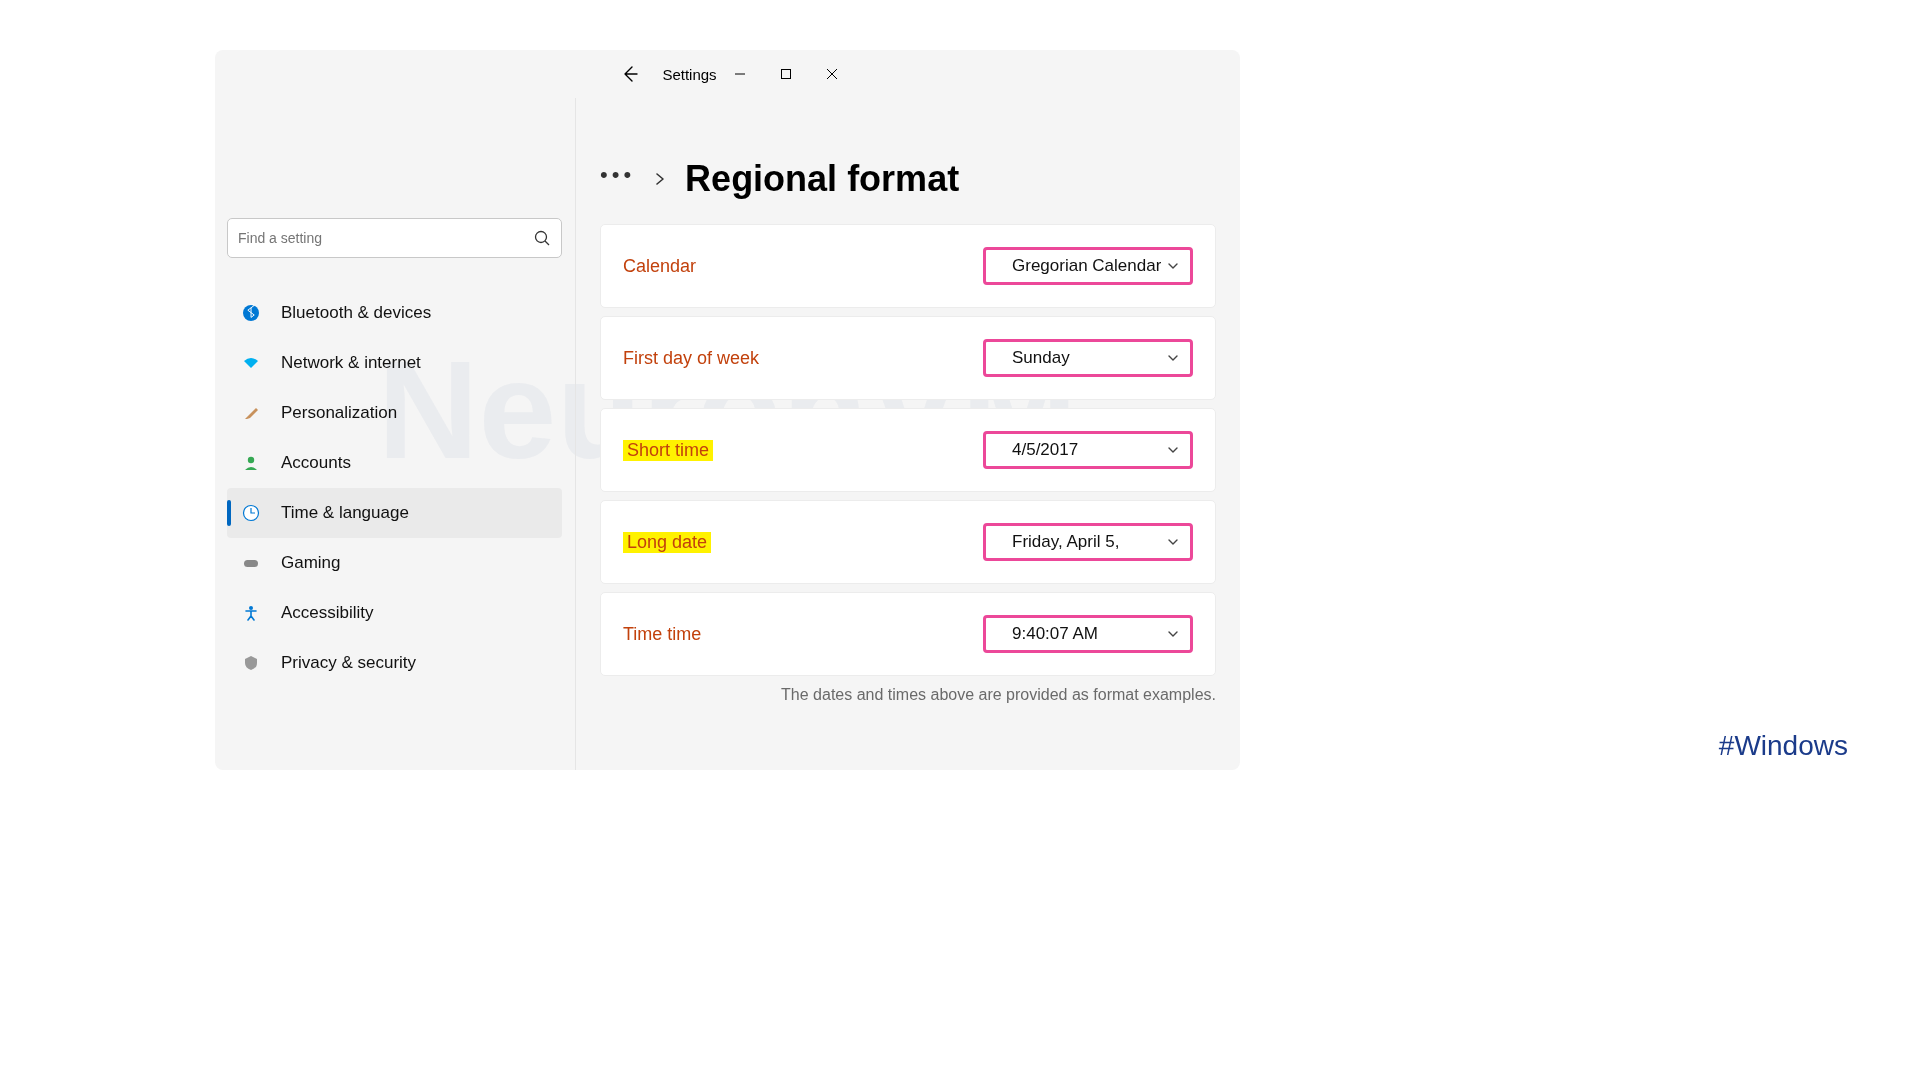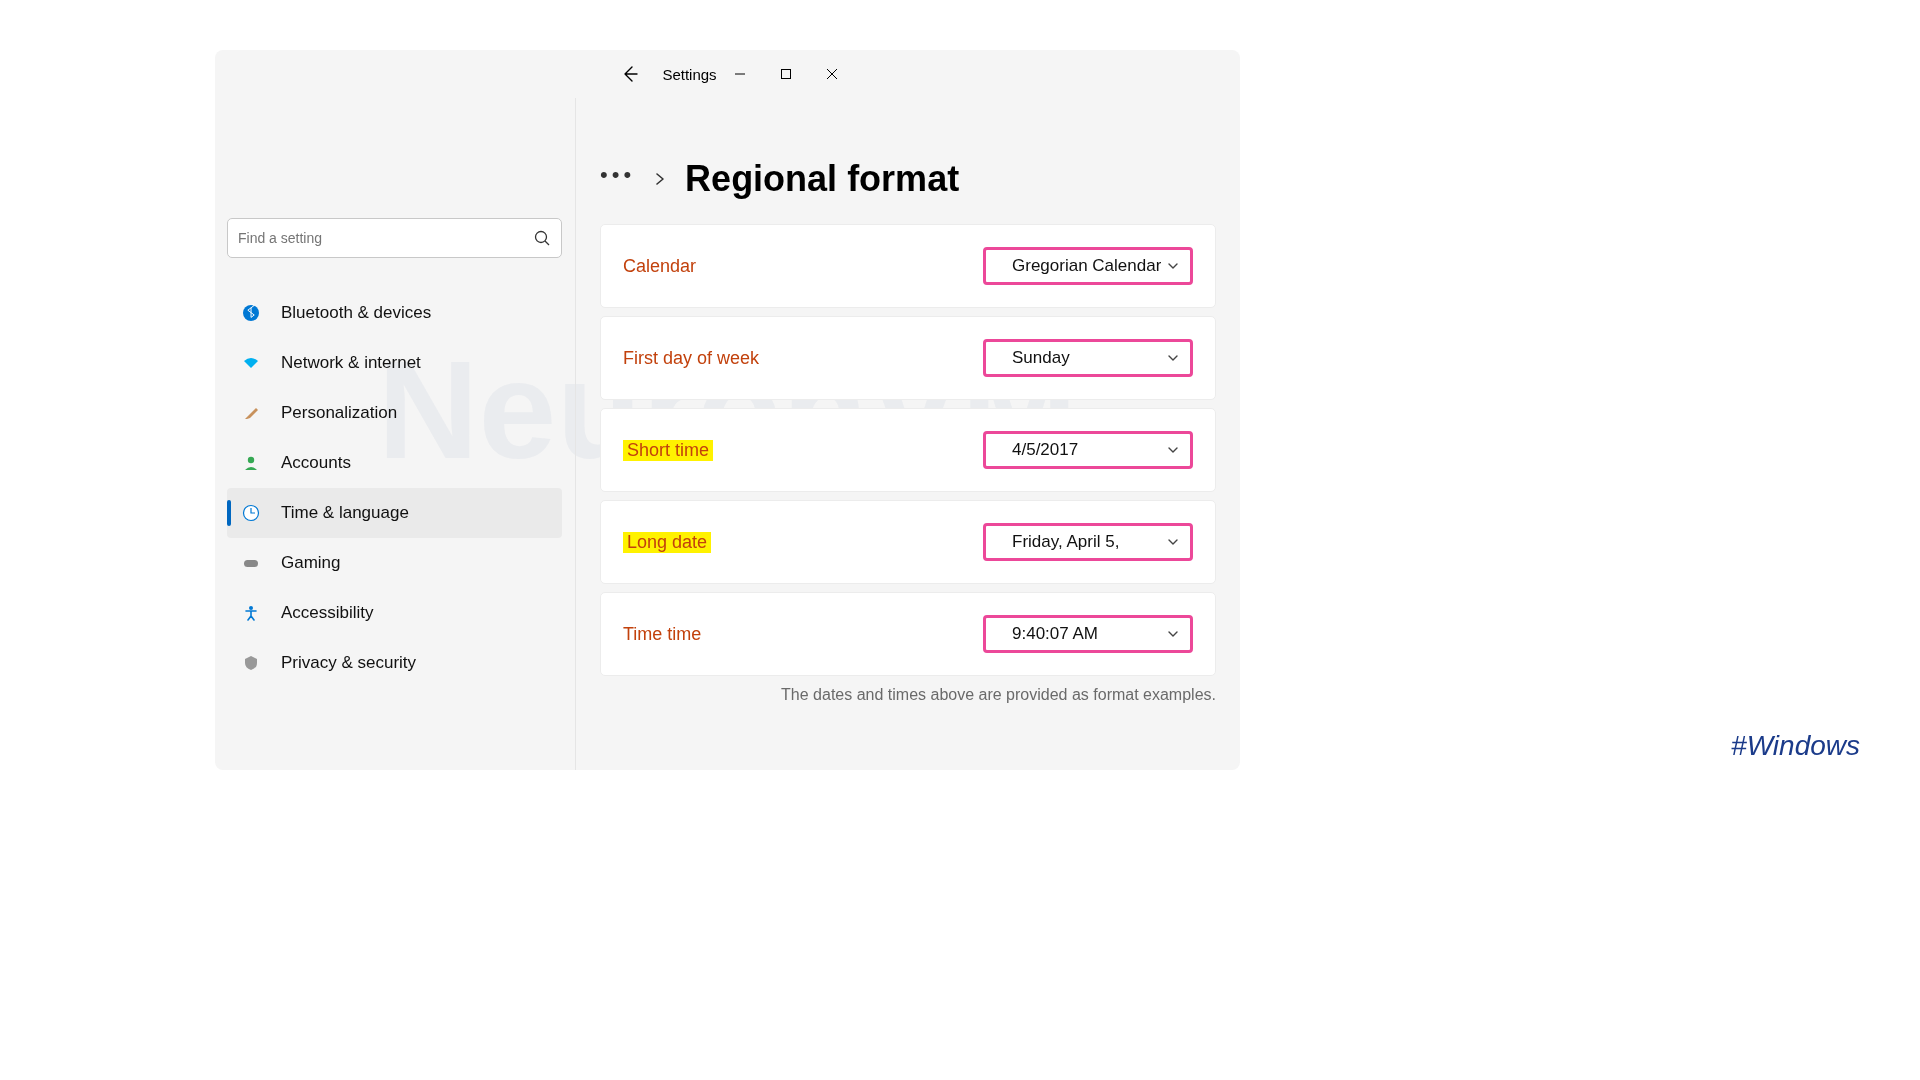--- a/index.html
+++ b/index.html
@@ -85,21 +85,21 @@
       background: #fff;
       display: flex;
       align-items: center;
       justify-content: space-between;
       padding: 0 10px 0 26px;
       cursor: pointer;
     }
     .select-text { font-size: 17px; color: #111; white-space: nowrap; overflow: hidden; text-overflow: ellipsis; }
     .chev svg { display: block; }
     .footer-note { font-size: 16px; color: #6a6a6a; text-align: right; margin-top: 10px; margin-bottom: 6px; }
-    .hashtag { position: absolute; right: 60px; top: 730px; font-size: 28px; color: #1b3b8a; font-style: italic; }
+    .hashtag { position: absolute; right: 72px; top: 730px; font-size: 28px; color: #1b3b8a; }
     .watermark {
       position: absolute;
       left: 50%; top: 50%;
       transform: translate(-50%, -50%);
       font-size: 140px;
       font-weight: 700;
       color: rgba(160, 170, 200, 0.12);
       pointer-events: none;
       white-space: nowrap;
     }

